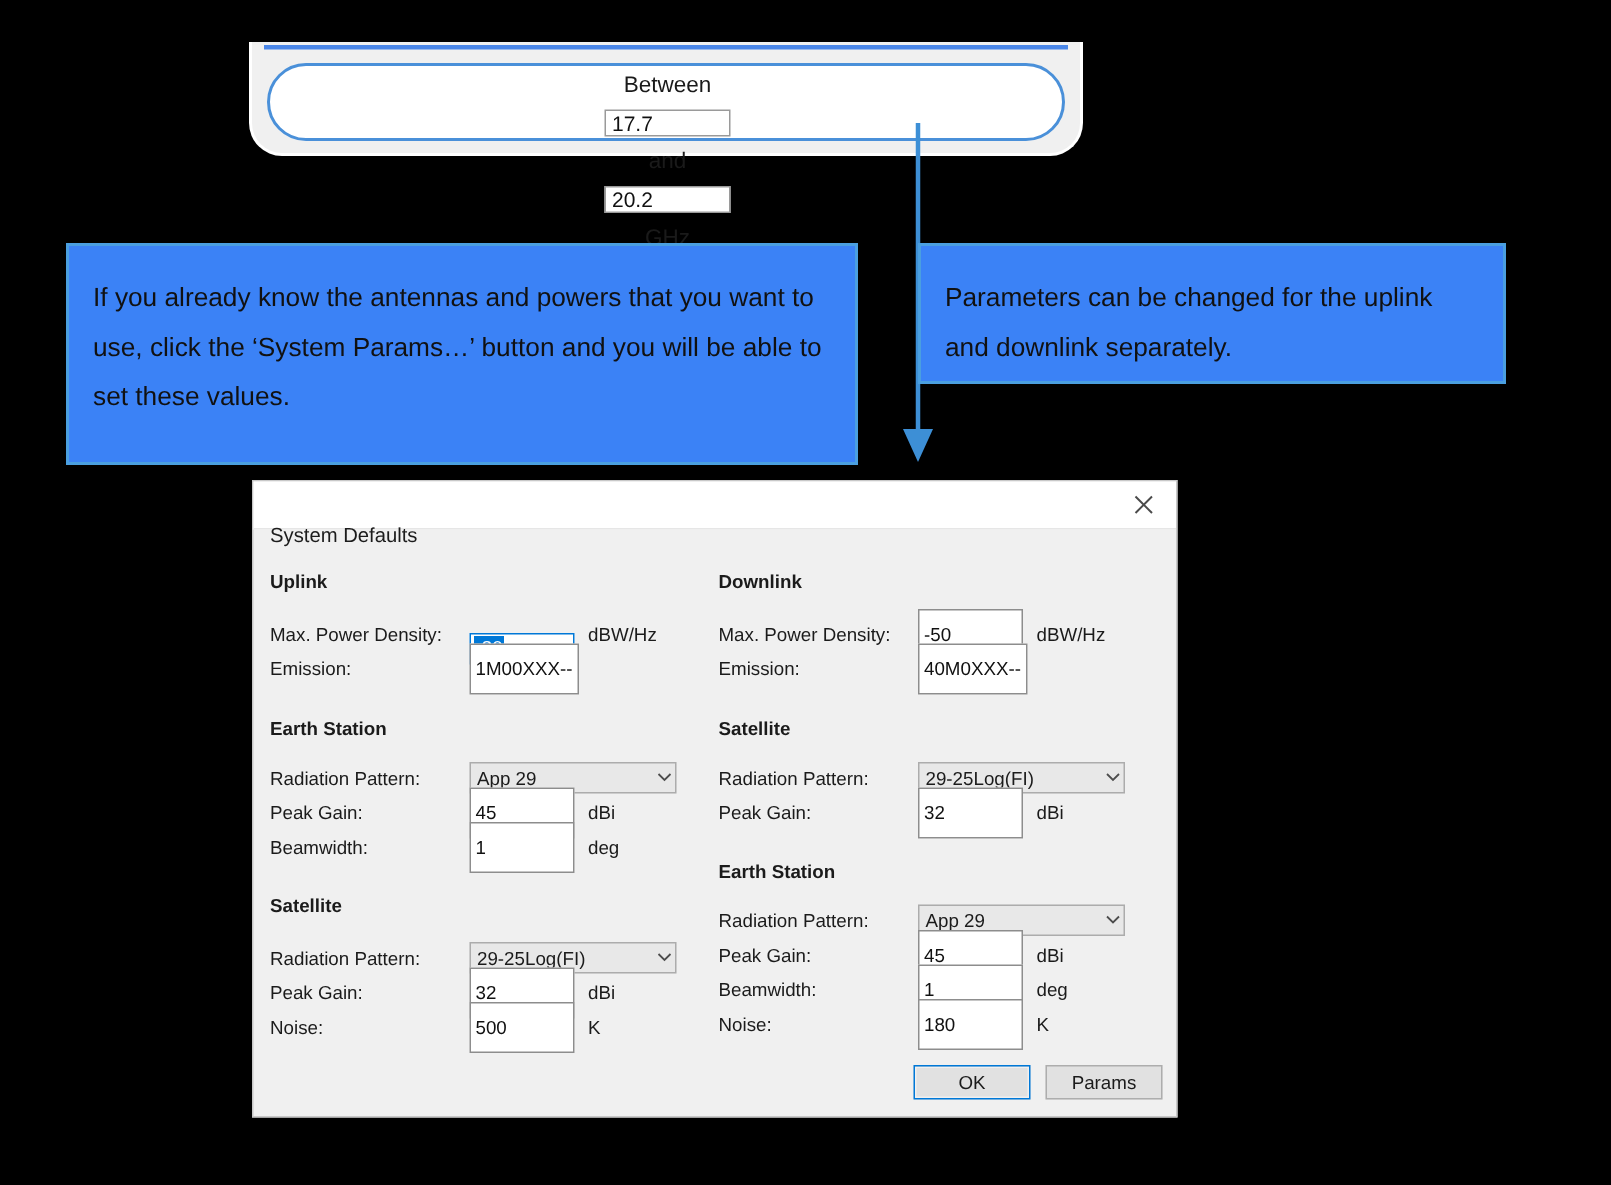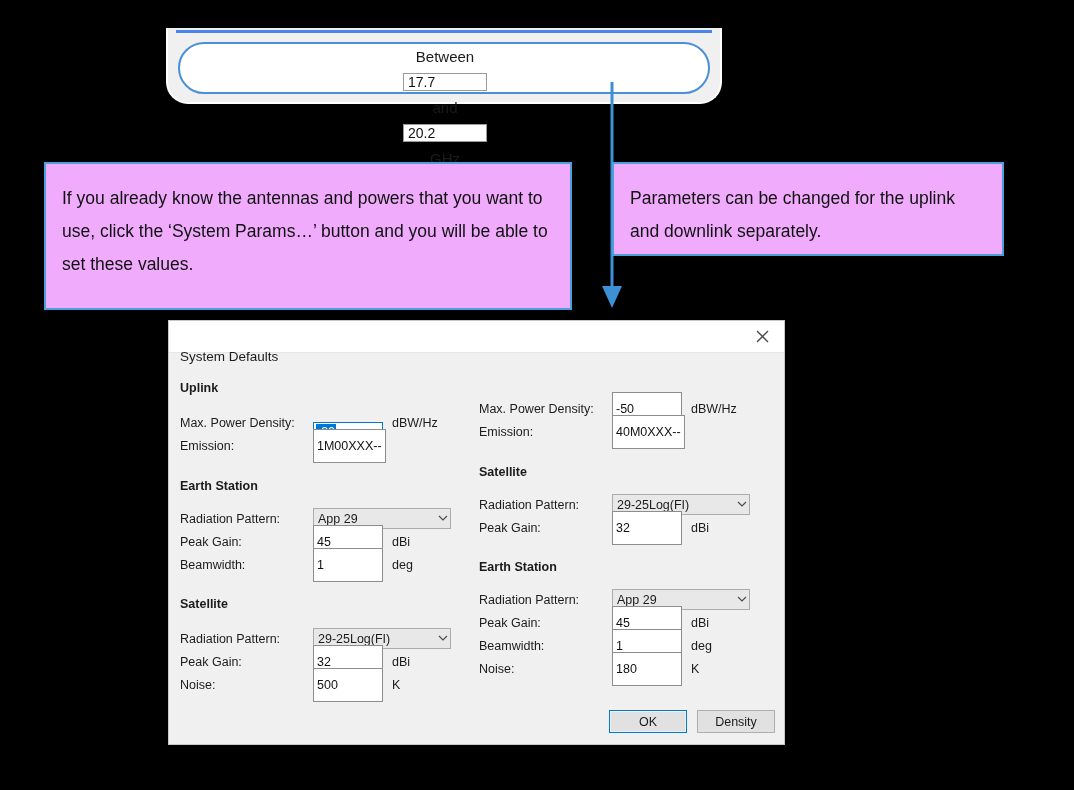--- a/index.html
+++ b/index.html
@@ -99,21 +99,21 @@
     left: 592px;
     top: 82px;
     width: 40px;
     height: 228px;
     overflow: visible;
   }
 
   
   .annotation {
     position: absolute;
-    background: #f0abfc;
+    background: #3b82f6;
     border: 2px solid #4a9fe0;
     box-sizing: border-box;
     padding: 18px 16px 14px 16px;
   }
   #annotation-left {
     left: 44px;
     top: 162px;
     width: 528px;
     height: 148px;
   }
@@ -373,20 +373,21 @@
           <span class="field-unit">dBi</span>
         </div>
         <div class="field-row">
           <span class="field-label">Noise:</span>
           <div class="text-input">500</div>
           <span class="field-unit">K</span>
         </div>
       </div>
     <div class="column" id="downlink-column">
         <div style="height: 28px;"></div>
+        <div class="group-heading">Downlink</div>
         <div style="height: 16px;"></div>
         <div class="field-row">
           <span class="field-label">Max. Power Density:</span>
           <div class="text-input">-50</div>
           <span class="field-unit">dBW/Hz</span>
         </div>
         <div class="field-row">
           <span class="field-label">Emission:</span>
           <div class="text-input wide">40M0XXX--</div>
         </div>
@@ -435,16 +436,16 @@
         </div>
         <div class="field-row">
           <span class="field-label">Noise:</span>
           <div class="text-input">180</div>
           <span class="field-unit">K</span>
         </div>
       </div>
 
     <div id="dialog-footer">
       <div class="dialog-button default">OK</div>
-      <div class="dialog-button">Density</div>
+      <div class="dialog-button">Params</div>
     </div>
   </div>
 </div>
 
 </body></html>

